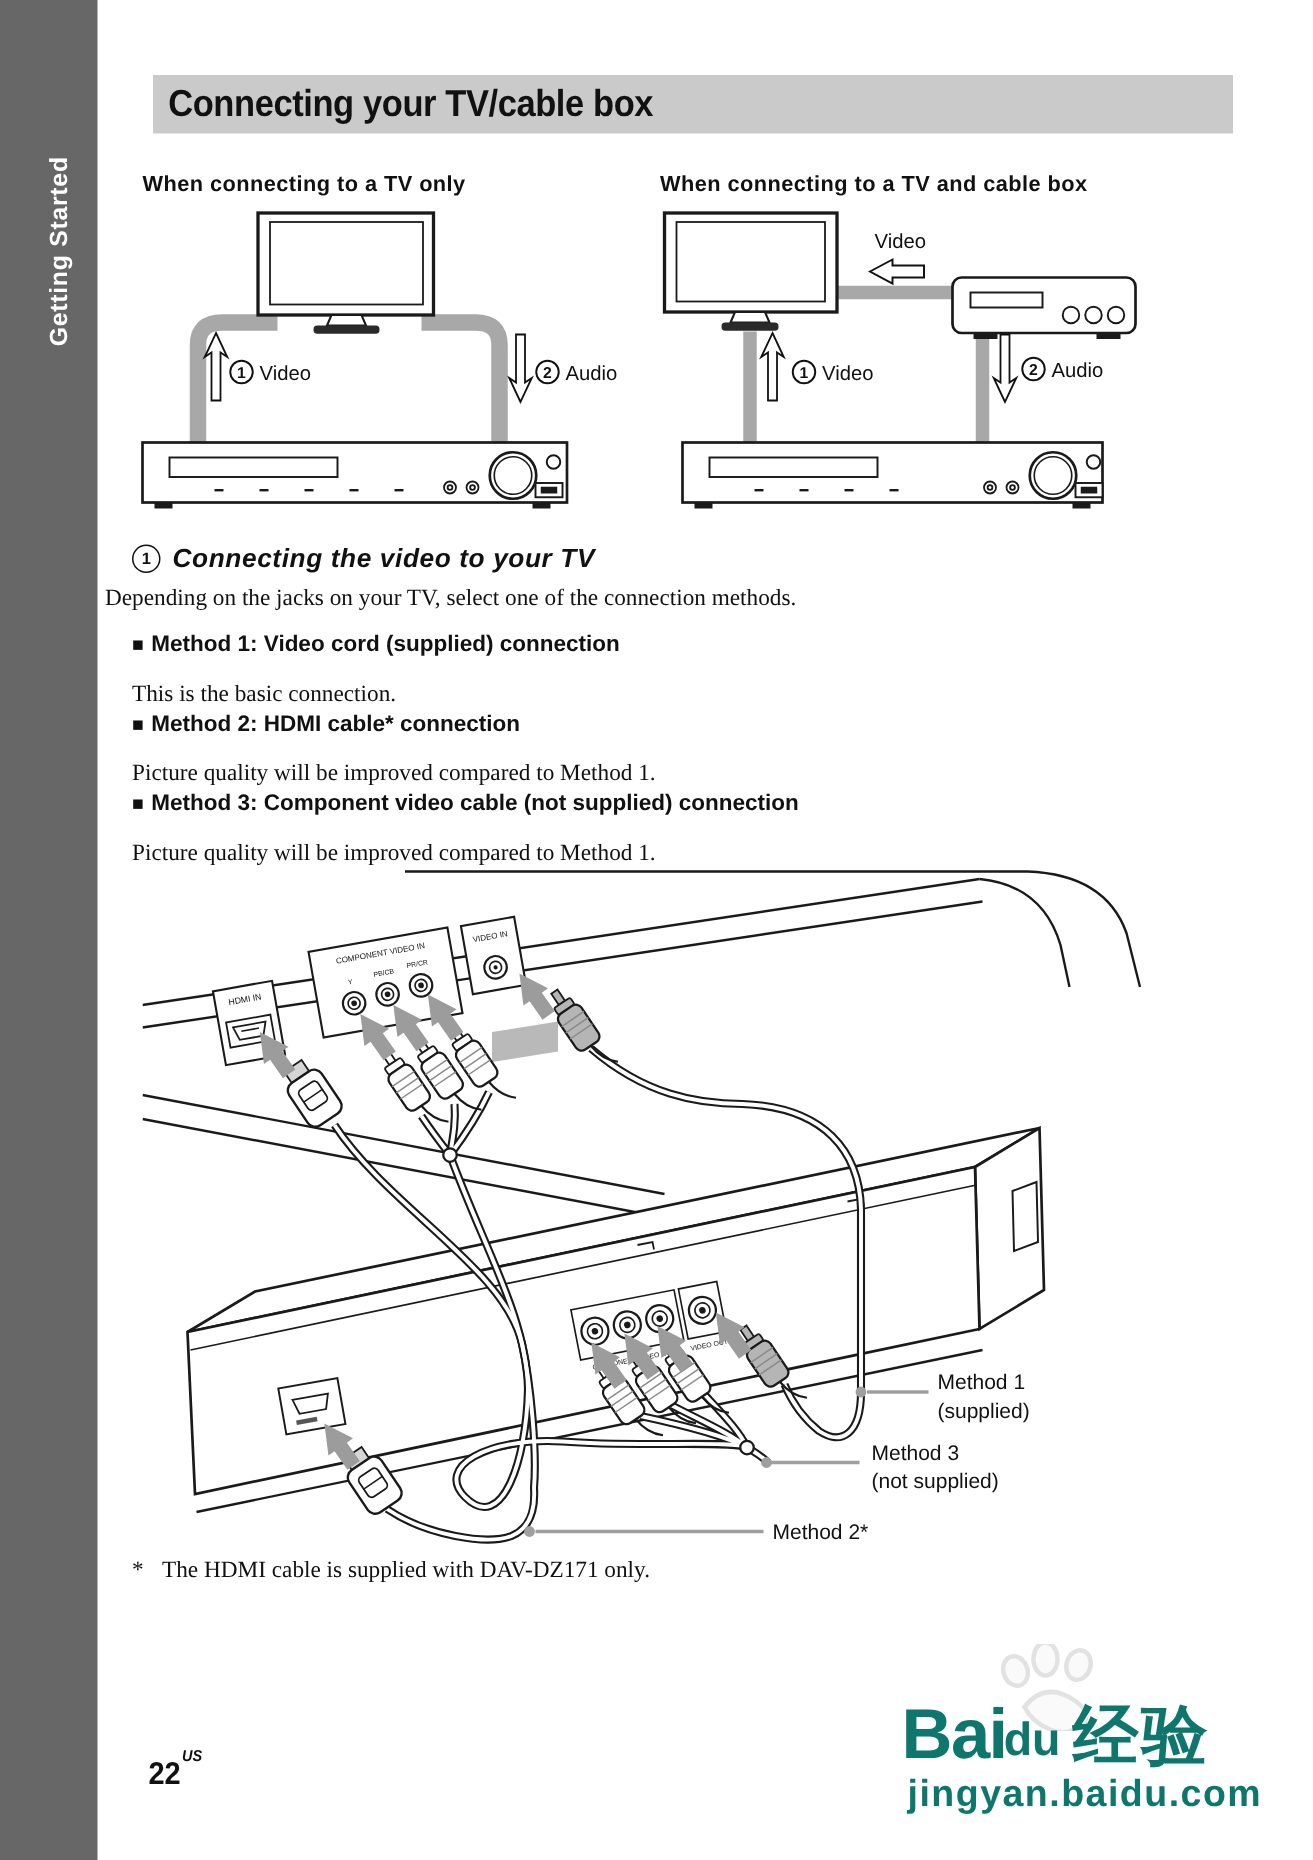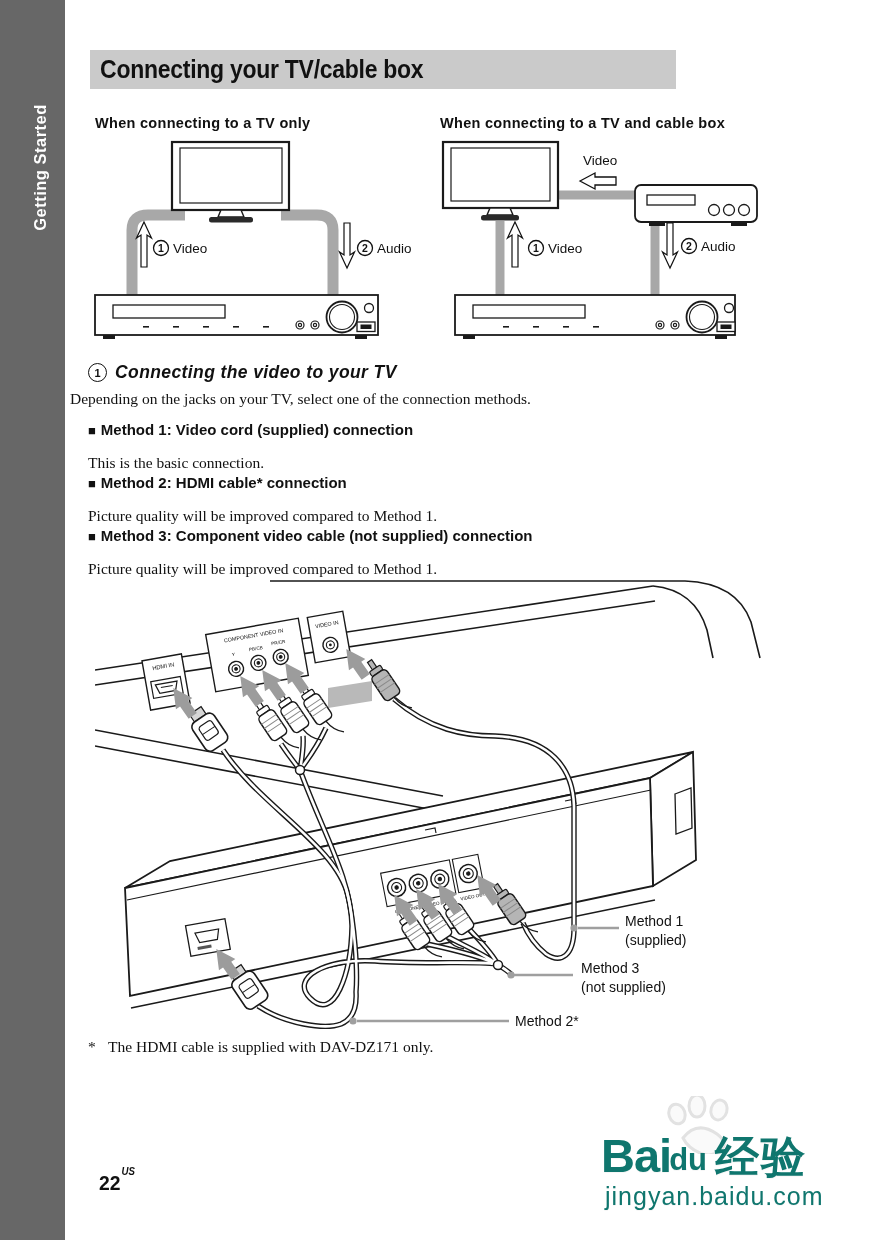--- a/index.html
+++ b/index.html
@@ -1,21 +1,21 @@
 <!DOCTYPE html>
 <html><head>
 <meta charset="utf-8">
 <style>
   html,body{margin:0;padding:0;background:#fff;}
   .page{position:relative;width:875px;height:1240px;background:#fff;overflow:hidden;
         font-family:"Liberation Sans",sans-serif;color:#111;}
   .sidebar{position:absolute;left:0;top:0;width:65px;height:1240px;background:#676767;}
   .sidebar-label{position:absolute;left:-28px;top:158px;width:136px;text-align:center;
         transform:rotate(-90deg);color:#fff;font-weight:bold;font-size:16.5px;letter-spacing:.5px;}
-  .header-bar{position:absolute;left:90px;top:50px;width:586px;height:39px;background:#cacaca;}
+  .header-bar{position:absolute;left:102px;top:50px;width:720px;height:39px;background:#cacaca;}
   .header-title{display:inline-block;font-weight:bold;font-size:25px;line-height:39px;
         padding-left:11px;letter-spacing:-.3px;transform:scaleX(.92);transform-origin:left center;white-space:nowrap;}
   .subhead{position:absolute;top:115px;font-weight:bold;font-size:14.5px;letter-spacing:.3px;}
   .subhead.l{left:95px;} .subhead.r{left:440px;}
   .dsvg{position:absolute;}
   svg text{font-family:"Liberation Sans",sans-serif;fill:#111;}
   .section-head{position:absolute;left:88px;top:362px;display:flex;align-items:center;gap:8px;}
   .circ{display:inline-flex;width:17px;height:17px;border:1.4px solid #111;border-radius:50%;
         align-items:center;justify-content:center;font-size:11px;font-weight:bold;flex:0 0 auto;}
   .section-title{font-weight:bold;font-size:17.5px;letter-spacing:.4px;font-style:italic;}
@@ -31,21 +31,21 @@
   .pagenum{position:absolute;left:99px;top:1171px;font-weight:bold;font-size:21px;
         transform:scaleX(.92);transform-origin:left;}
   .pagenum sup{font-size:10.5px;font-style:italic;font-weight:bold;position:relative;top:-7px;left:1px;}
   .watermark{position:absolute;left:585px;top:1098px;width:290px;height:125px;color:#0f766e;
         text-shadow:0 1px 0 #f6f6f6;user-select:none;margin-left:16px;}
   .wm-row{position:absolute;left:0;top:30px;white-space:nowrap;}
   .wm-bai{font-size:47px;font-weight:bold;letter-spacing:-1px;}
   .wm-du{font-size:31px;font-weight:bold;position:relative;top:-2px;left:-2px;}
   .wm-cn{font-size:44px;font-weight:bold;letter-spacing:2px;position:relative;left:6px;}
   .wm-paw{position:absolute;left:62px;top:-2px;}
-  .wm-url{position:absolute;left:4px;top:84px;font-size:25px;font-weight:normal;letter-spacing:1px;}
+  .wm-url{position:absolute;left:4px;top:84px;font-size:25px;font-weight:bold;letter-spacing:1px;}
 </style>
 </head>
 <body>
 
 <div class="page">
 
   <div class="sidebar">
     <div class="sidebar-label">Getting Started</div>
   </div>
 

